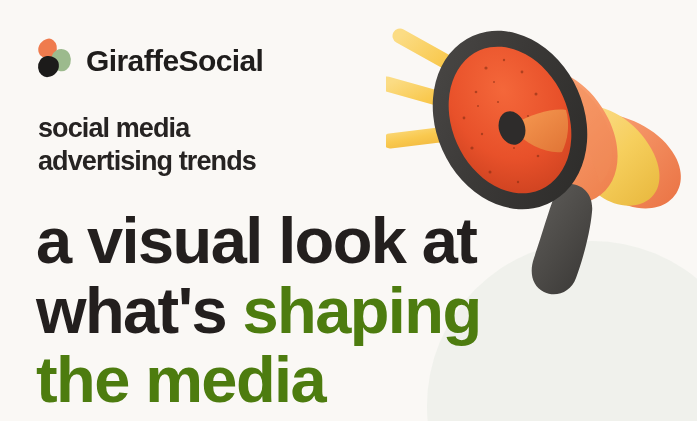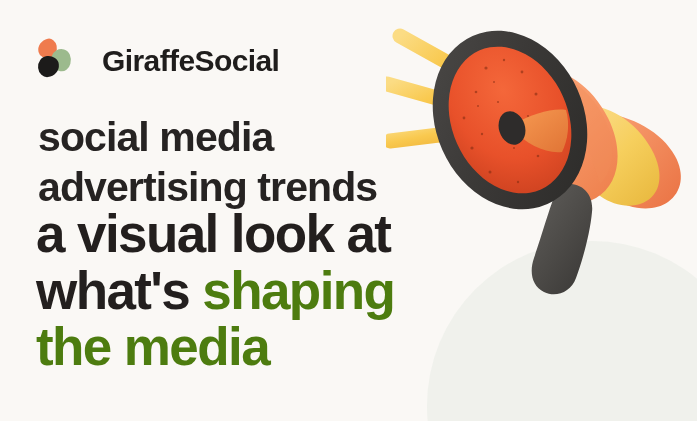--- a/index.html
+++ b/index.html
@@ -75,42 +75,42 @@
     transform: rotate(-6deg);
   }
   .logo-word {
     font-size: 30px;
     letter-spacing: -0.6px;
     line-height: 1;
     margin-left: 6px;
     white-space: nowrap;
     color: #1f1d1c;
   }
-  .logo-word .strong { font-weight: 700; margin-left: 16px; }
+  .logo-word .strong { font-weight: 700; }
   .logo-word .light  { font-weight: 700; }
 
   
   .subtitle {
     position: absolute;
     left: 38px;
     top: 112px;
-    font-size: 41px;
+    font-size: 27px;
     font-weight: 700;
     line-height: 1.22;
     letter-spacing: -0.9px;
     color: #262322;
     white-space: pre-line;
   }
 
   
   .headline {
     position: absolute;
     left: 36px;
     top: 206px;
-    font-size: 53px;
+    font-size: 65px;
     font-weight: 700;
     line-height: 1.07;
     letter-spacing: -1.6px;
     color: #231f1e;
   }
   .headline .hl-line { display: block; white-space: nowrap; }
   .headline .accent { color: #4d7c0f; }
 
   
   .megaphone {

